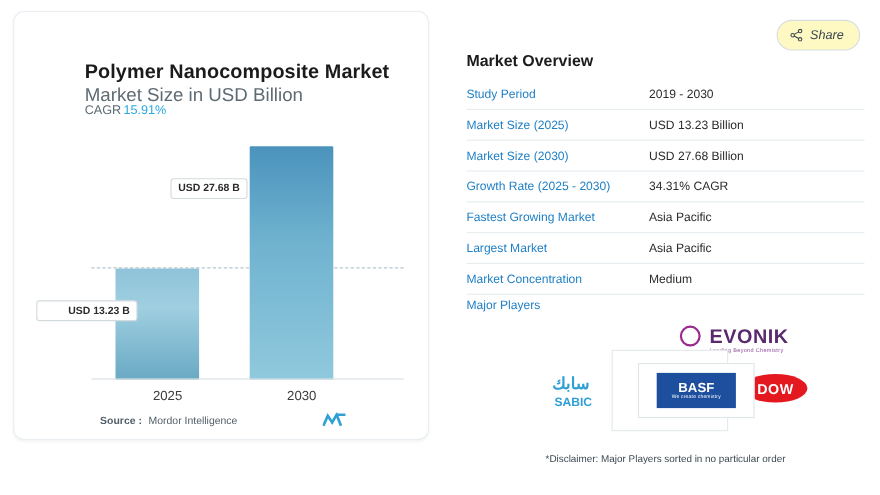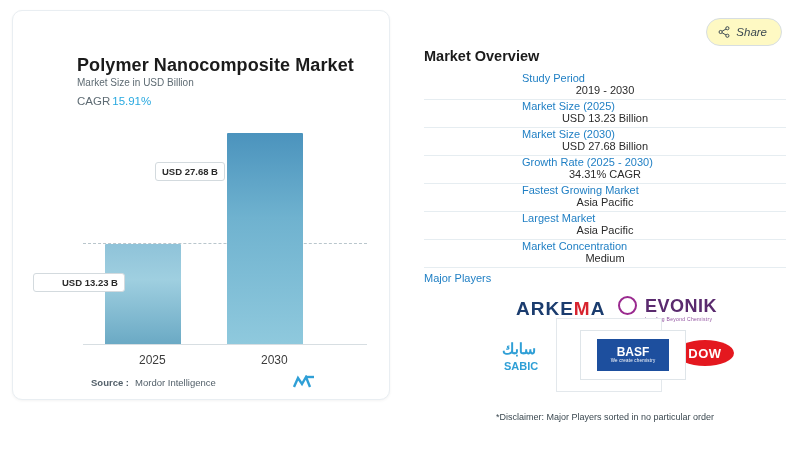--- a/index.html
+++ b/index.html
@@ -40,21 +40,21 @@
     top: 44px;
     font-size: 18px;
     font-weight: bold;
     color: #1b1b1b;
     letter-spacing: 0.1px;
   }
   .chart-sub {
     position: absolute;
     left: 64px;
     top: 66px;
-    font-size: 10px;
+    font-size: 17px;
     color: #5e6b73;
   }
   .chart-cagr {
     position: absolute;
     left: 64px;
     top: 84px;
     font-size: 11.5px;
     color: #5e6b73;
   }
   .chart-cagr .val {
@@ -167,21 +167,20 @@
     left: 424px;
     top: 72px;
     width: 362px;
   }
   .trow {
     display: flex;
     align-items: center;
     height: 27px;
     border-bottom: 1px solid #e6edf1;
     font-size: 11px;
-    flex-direction: column;
   }
   .trow .k {
     width: 166px;
     color: #1f7fc4;
   }
   .trow .v {
     color: #2b2b2b;
   }
   .players-label {
     position: absolute;
@@ -374,21 +373,20 @@
     </div>
     <div class="trow">
       <div class="k">Market Concentration</div>
       <div class="v">Medium</div>
     </div>
   </div>
 
   <div class="players-label">Major Players</div>
 
   <div class="logos">
-    <div class="logo logo-arkema">ARKE<span class="red">M</span>A</div>
 
     <div class="evonik-mark"></div>
     <div class="logo logo-evonik"><span class="evonik-text">EVONIK</span></div>
     <div class="evonik-tag">Leading Beyond Chemistry</div>
 
     <div class="logo logo-sabic">سابك</div>
     <div class="sabic-sub">SABIC</div>
 
     <div class="logo logo-dow">DOW</div>
   </div>

